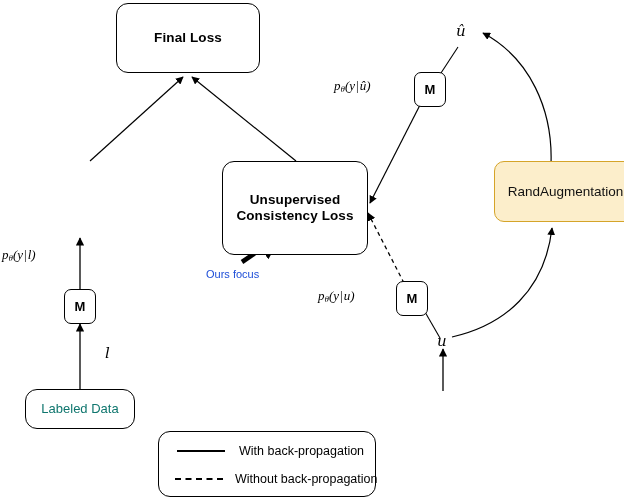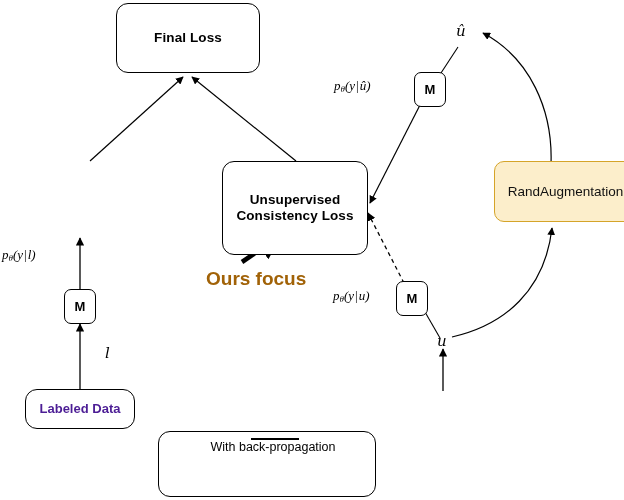--- a/index.html
+++ b/index.html
@@ -40,23 +40,23 @@
     line-height: 1.18;
     white-space: pre-line;
   }
   .bold-node .node-label {
     font-weight: bold;
     font-size: 13.5px;
     color: #000;
     letter-spacing: 0.1px;
   }
   .plain-node .node-label {
-    font-weight: bold;
+    font-weight: normal;
     font-size: 13px;
-    color: #4c1d95;
+    color: #0f766e;
   }
   .m-node {
     border-radius: 7px;
     border-width: 1.5px;
   }
   .m-node .node-label {
     font-weight: bold;
     font-size: 13px;
   }
   .aug-node {
@@ -91,23 +91,23 @@
     position: absolute;
     font-family: "DejaVu Serif", serif;
     font-style: italic;
     font-size: 15px;
     color: #000;
     z-index: 4;
   }
   .annot {
     position: absolute;
     font-family: "Liberation Sans", sans-serif;
-    font-weight: bold;
-    font-size: 19px;
-    color: #a16207;
+    font-weight: normal;
+    font-size: 11px;
+    color: #1d4ed8;
     white-space: nowrap;
     z-index: 4;
   }
   .legend {
     position: absolute;
     left: 158px;
     top: 431px;
     width: 218px;
     height: 66px;
     box-sizing: border-box;
@@ -116,21 +116,20 @@
     background: #fff;
     z-index: 3;
   }
   .legend-row {
     position: absolute;
     left: 0;
     width: 100%;
     height: 26px;
     display: flex;
     align-items: center;
-    flex-direction: column;
   }
   .legend-row.r0 { top: 6px; }
   .legend-row.r1 { top: 34px; }
   .legend-swatch {
     width: 52px;
     margin-left: 16px;
     display: flex;
     align-items: center;
     justify-content: center;
   }
@@ -223,34 +222,40 @@
   </div>
 
   <div class="mathlabel" style="left:2px; top:247px;">
     <span>p</span><span class="sub">θ</span><span>(</span><span>y</span><span class="bar">|</span><span>l</span><span>)</span>
   </div>
 
   <div class="mathlabel" style="left:334px; top:78px;">
     <span>p</span><span class="sub">θ</span><span>(</span><span>y</span><span class="bar">|</span><span>û</span><span>)</span>
   </div>
 
-  <div class="mathlabel" style="left:333px; top:288px;">
+  <div class="mathlabel" style="left:318px; top:288px;">
     <span>p</span><span class="sub">θ</span><span>(</span><span>y</span><span class="bar">|</span><span>u</span><span>)</span>
   </div>
 
   <div class="varlabel" style="left:105px; top:344px;">l</div>
 
   <div class="varlabel" style="left:437px; top:332px;">u</div>
 
   <div class="varlabel" style="left:456px; top:22px;">û</div>
 
   <div class="annot" style="left:206px; top:268px;">Ours focus</div>
 
   <div class="legend">
     <div class="legend-row r0">
       <span class="legend-swatch">
         <span class="swatch-solid"></span>
       </span>
       <span class="legend-text">With back-propagation</span>
     </div>
+    <div class="legend-row r1">
+      <span class="legend-swatch">
+        <span class="swatch-dashed"></span>
+      </span>
+      <span class="legend-text">Without back-propagation</span>
+    </div>
   </div>
 
 </div>
 
 </body></html>

